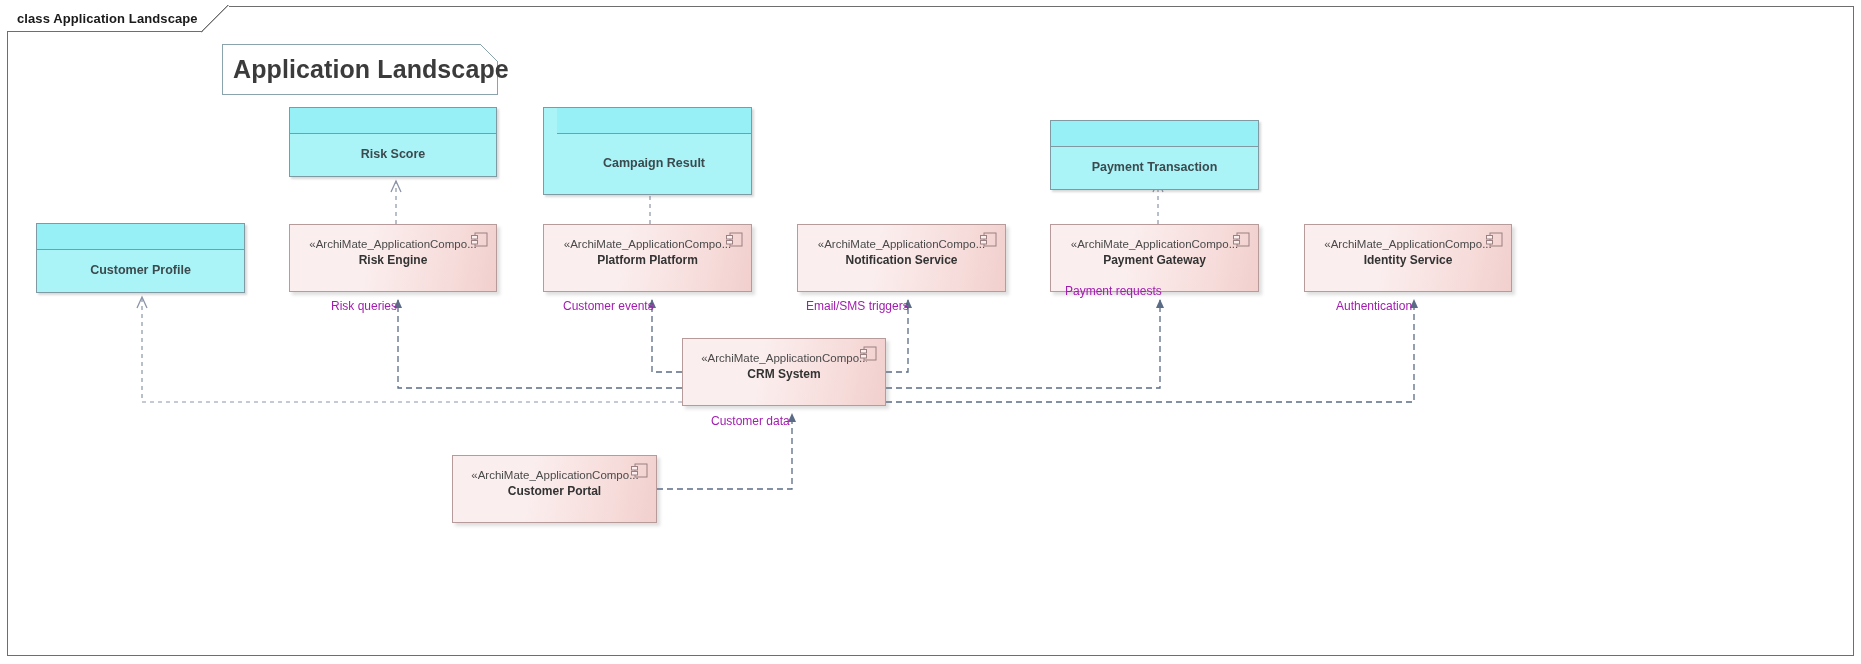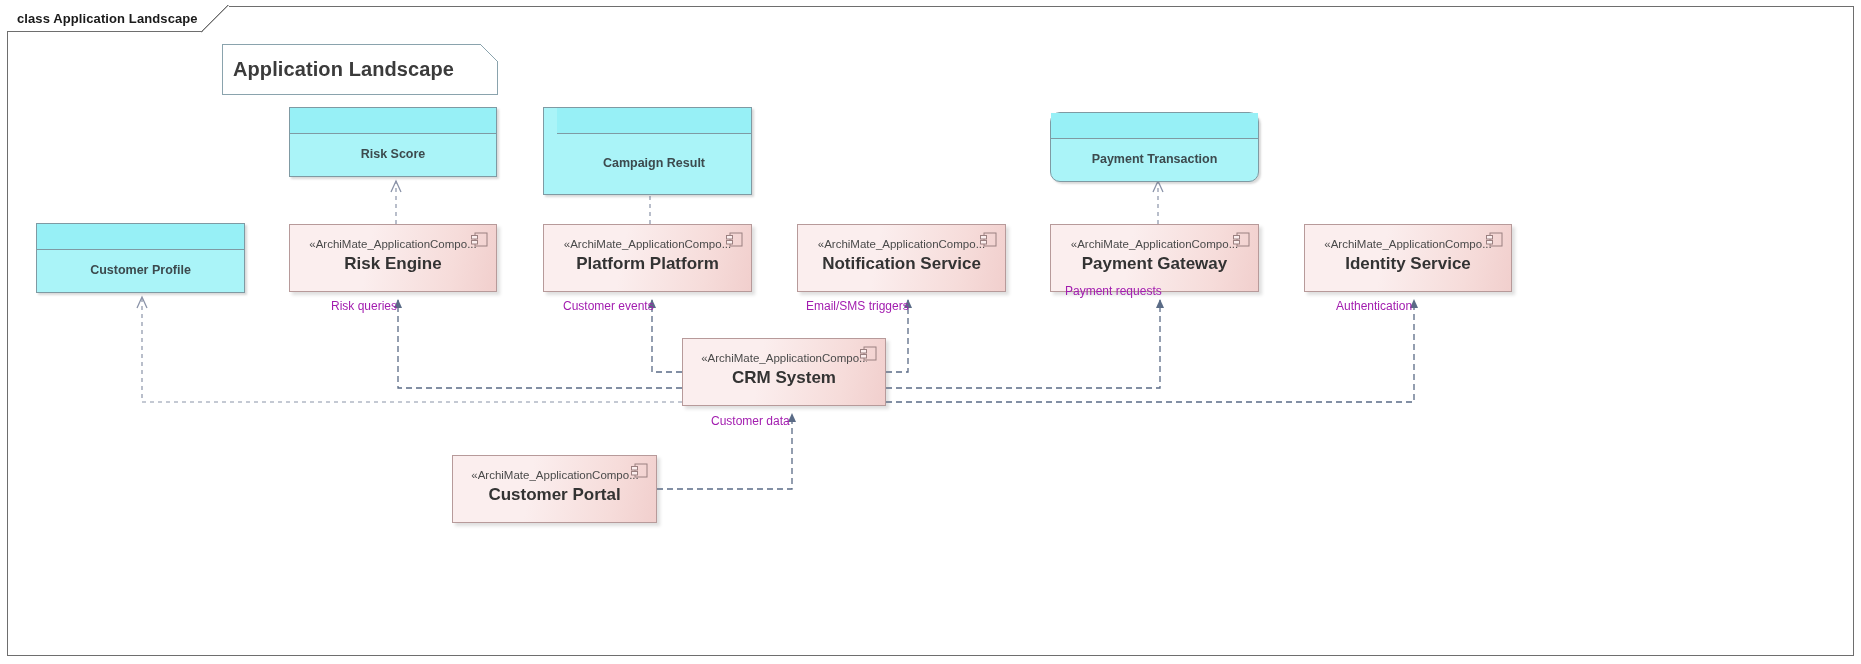--- a/index.html
+++ b/index.html
@@ -52,21 +52,21 @@
     background: #ffffff;
     border: 1px solid #8aa3ad;
     display: flex; align-items: center;
     padding-left: 10px;
   }
   .note-fold {
     position: absolute; right: -1px; top: -1px;
     pointer-events: none;
   }
   .note-title {
-    font-size: 20px;
+    font-size: 25px;
     font-weight: 700;
     color: #3b3b3b;
     letter-spacing: .1px;
     white-space: nowrap;
   }
 
   
   .dataobj {
     position: absolute;
     background: #aaf4f8;
@@ -102,21 +102,21 @@
   .component-stereo {
     font-size: 11.5px;
     color: #4a4a4a;
     white-space: nowrap;
     overflow: hidden;
     max-width: 82%;
     text-align: center;
     line-height: 1.25;
   }
   .component-name {
-    font-size: 17px;
+    font-size: 12px;
     font-weight: 700;
     color: #333333;
     margin-top: 2px;
     text-align: center;
     white-space: nowrap;
     line-height: 1.25;
   }
   .component-icon {
     position: absolute;
     right: 8px; top: 7px;
@@ -201,21 +201,21 @@
   <div class="dataobj" style="left:289px; top:107px; width:208px; height:70px;">
     <div class="dataobj-band"></div>
     <div class="dataobj-name">Risk Score</div>
   </div>
 
   <div class="dataobj" style="left:543px; top:107px; width:209px; height:88px;padding-left:13px;">
     <div class="dataobj-band"></div>
     <div class="dataobj-name">Campaign Result</div>
   </div>
 
-  <div class="dataobj" style="left:1050px; top:112px; width:209px; height:70px;border-radius:10px;">
+  <div class="dataobj" style="left:1050px; top:120px; width:209px; height:70px;">
     <div class="dataobj-band"></div>
     <div class="dataobj-name">Payment Transaction</div>
   </div>
 
   <div class="component" style="left:289px; top:224px; width:208px; height:68px;">
     <div class="component-stereo">«ArchiMate_ApplicationCompo...</div>
     <div class="component-name">Risk Engine</div>
     <span class="component-icon">
       <svg width="17" height="15" viewBox="0 0 17 15">
         <rect x="4" y="1" width="12" height="13" fill="none" stroke="#9a8080" stroke-width="1"></rect>

